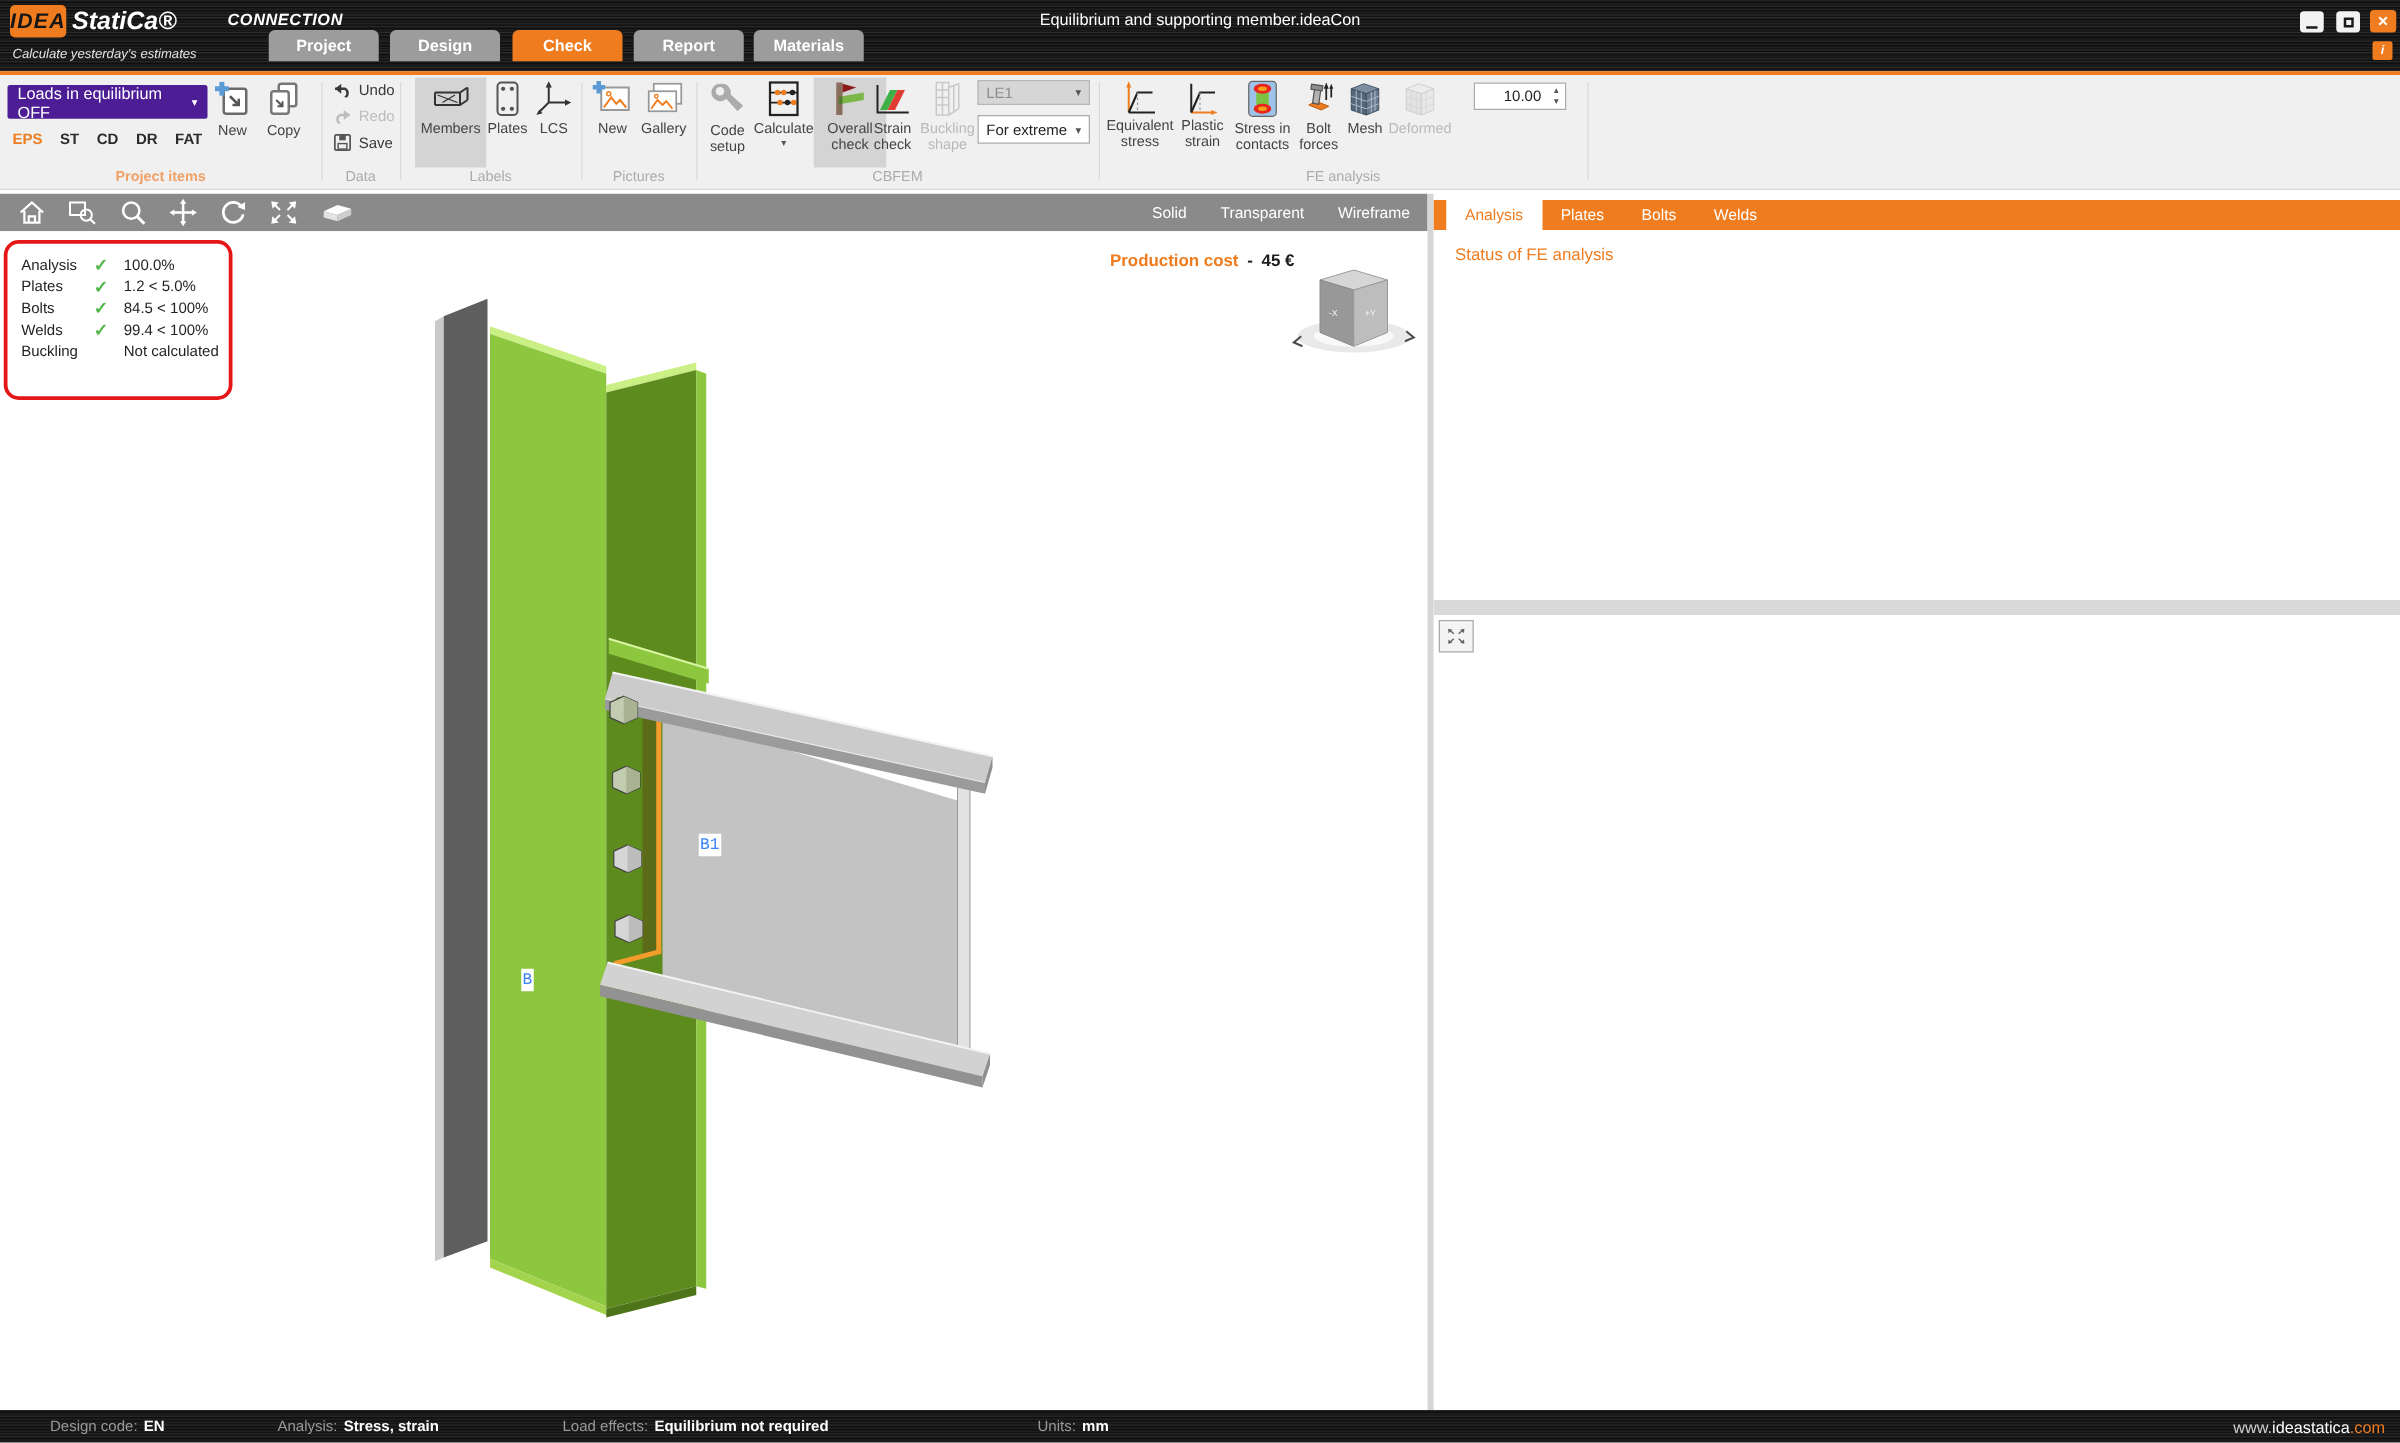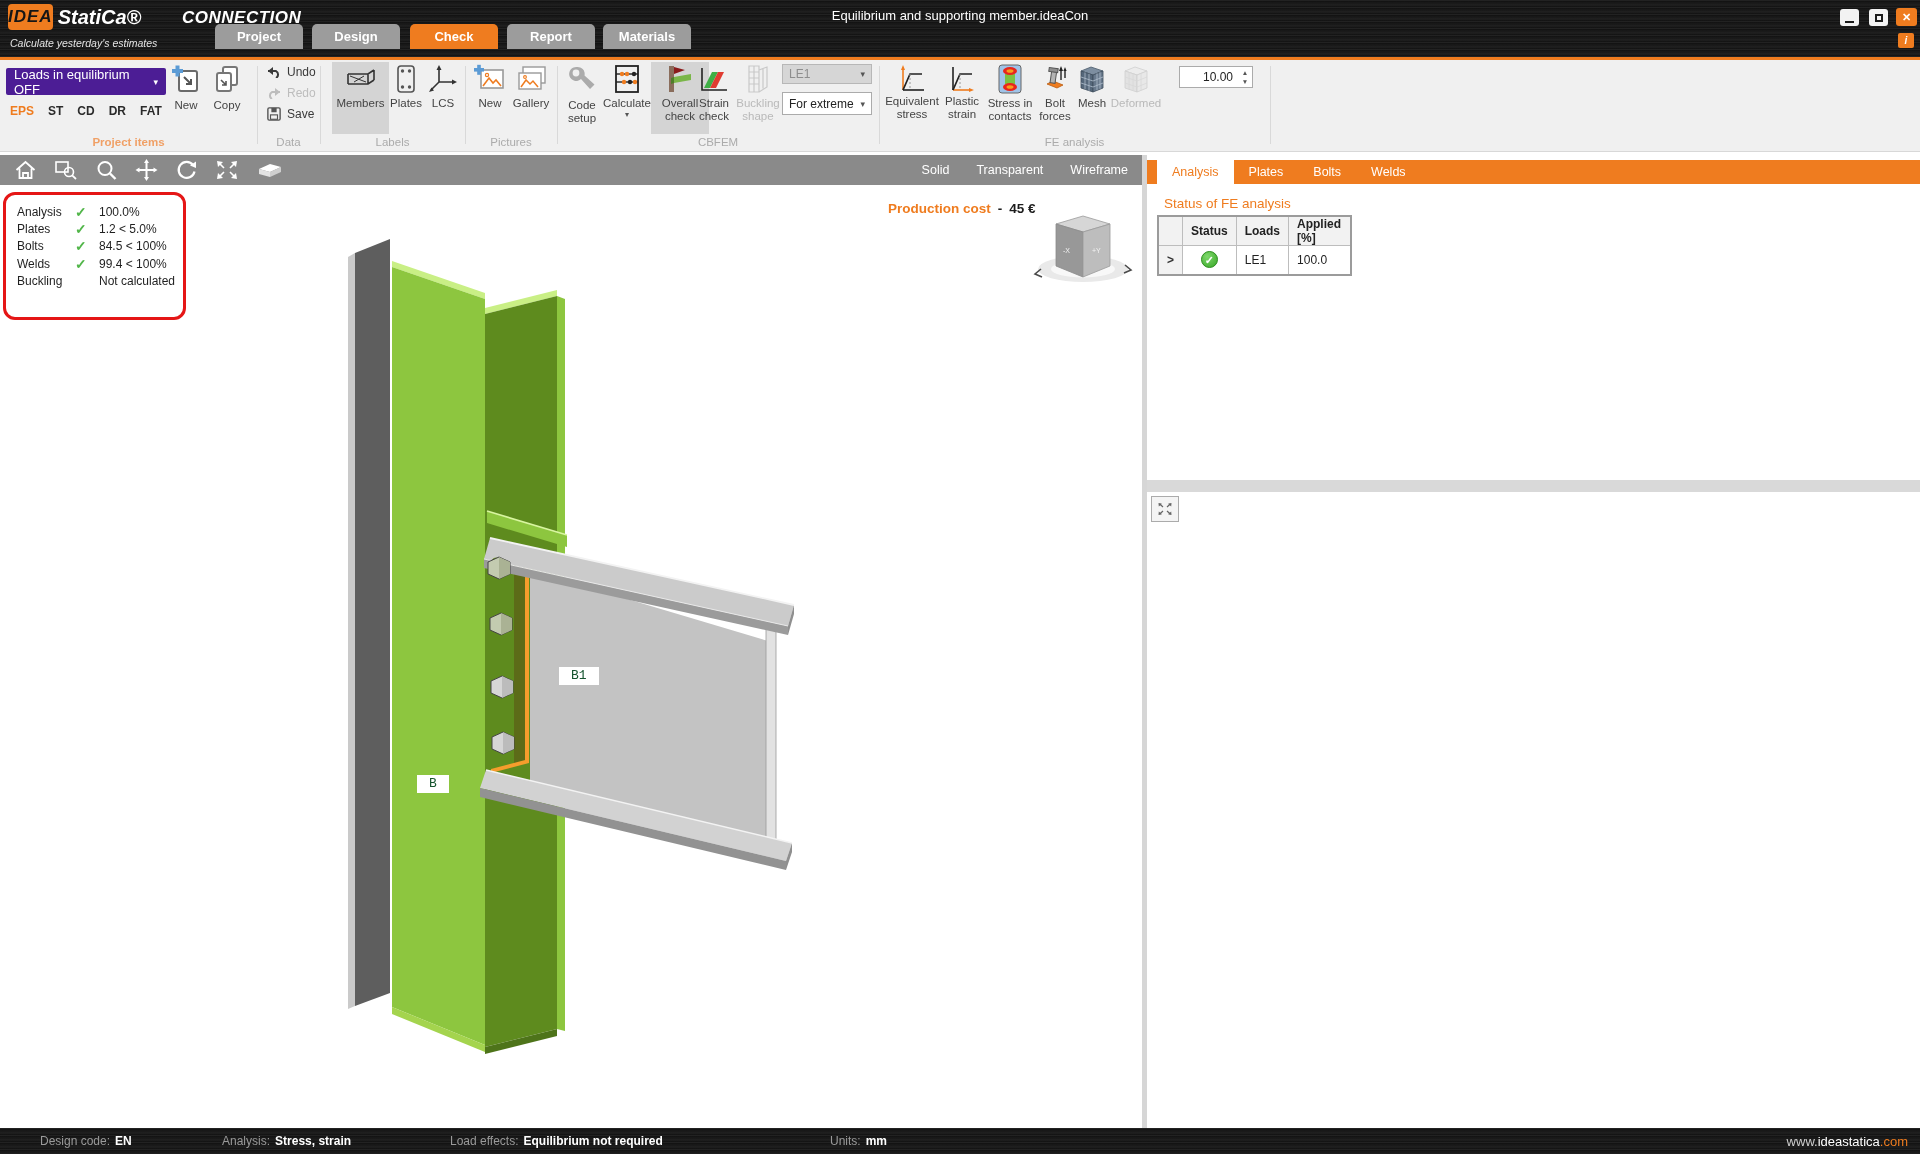--- a/index.html
+++ b/index.html
@@ -13,21 +13,21 @@
       rgba(0,0,0,0.32) 6px, rgba(255,255,255,0.03) 7px); }
 
   
   .titlebar { position:absolute; left:0; top:0; width:1920px; height:57px; }
   .logo { position:absolute; left:8px; top:4px; display:flex; align-items:center; gap:5px; }
   .logo-idea { display:inline-block; background:#ef7c1f; color:#161616; font-weight:bold;
     font-style:italic; font-size:17px; letter-spacing:1px; padding:3px 0; border-radius:4px; }
   .logo-statica { color:#fff; font-weight:bold; font-style:italic; font-size:20px; }
   .tagline { position:absolute; left:10px; top:37px; color:#e4e4e4; font-style:italic; font-size:10.5px; }
   .product { position:absolute; left:150px; top:8px; color:#fff; font-weight:bold;
-    font-style:italic; font-size:17px; letter-spacing:0.5px;padding-left:32px; }
+    font-style:italic; font-size:13px; letter-spacing:0.5px;padding-left:32px; }
   .doc-title { position:absolute; left:50%; transform:translateX(-50%); top:8px; color:#fff; font-size:13px; }
   .winbtn { position:absolute; border-radius:3px; display:flex; align-items:center; justify-content:center; cursor:default; }
   .btn-min { left:1840px; top:9px; width:19px; height:17px; background:#f2f2f2; }
   .btn-min i { display:block; width:9px; height:2px; background:#1a1a1a; margin-top:8px; }
   .btn-max { left:1869px; top:9px; width:19px; height:17px; background:#f2f2f2; }
   .btn-max i { display:block; width:8px; height:8px; border:2px solid #1a1a1a; }
   .btn-close { left:1896px; top:8px; width:21px; height:18px; background:#ef7c1f; color:#fff;
     font-size:11px; font-weight:bold; }
   .btn-info { left:1898px; top:33px; width:16px; height:15px; background:#ef7c1f; color:#fff;
     font-size:10px; font-weight:bold; font-style:italic; border-radius:2px; }
@@ -81,22 +81,22 @@
   .viewport { position:absolute; left:0; top:185px; width:1142px; height:943px; background:#fff; overflow:hidden; }
   .summary { position:absolute; left:3px; top:7px; width:183px; height:128px; background:#fff;
     border:3px solid #e51616; border-radius:12px; padding:8px 6px 6px 11px; }
   .sumrow { display:grid; grid-template-columns:58px 24px 1fr; align-items:center; height:17.4px;
     font-size:12px; color:#1f1f1f; }
   .sumrow .chk { color:#52b64a; font-weight:bold; font-size:14px; }
   .prodcost { position:absolute; left:888px; top:16px; display:flex; align-items:baseline; gap:7px;
     font-size:13.5px; font-weight:bold; }
   .prodcost .pc-label { color:#ef7c1f; }
   .prodcost .pc-dash, .prodcost .pc-val { color:#1d1d1d; }
-  .mlabel { position:absolute; background:#fff; color:#14532d; font-family:"Liberation Mono", monospace;
-    font-size:13px; padding:0 12px; line-height:18px; }
+  .mlabel { position:absolute; background:#fff; color:#3b82f6; font-family:"Liberation Mono", monospace;
+    font-size:13px; padding:0 1px; line-height:18px; }
 
   
   .rp-divider { position:absolute; left:1142px; top:155px; width:5px; height:973px; background:#d6d6d6; }
   .right-panel { position:absolute; left:1147px; top:155px; width:773px; height:973px; background:#fff; }
   .rp-tabbar { position:absolute; left:0; top:5px; width:773px; height:24px; background:#ef7c1f;
     display:flex; align-items:stretch; padding-left:10px; }
   .rp-tab { padding:0 15px; color:#fff; font-size:12.5px; line-height:24px; cursor:default; }
   .rp-tab.active { background:#fff; color:#ef7c1f; }
   .rp-heading { position:absolute; left:17px; top:41px; color:#ef7c1f; font-weight:normal; font-size:13.5px;text-align:center; }
   .fe-table { position:absolute; left:10px; top:60px; border-collapse:collapse;
@@ -570,38 +570,20 @@
 <div class="rp-divider"></div>
 <div class="right-panel">
   <div class="rp-tabbar">
     <span class="rp-tab active">Analysis</span>
     <span class="rp-tab">Plates</span>
     <span class="rp-tab">Bolts</span>
     <span class="rp-tab">Welds</span>
   </div>
   <div class="rp-heading">Status of FE analysis</div>
 
-  <table class="fe-table">
-    <tbody>
-        <tr>
-      <th></th>
-      <th class="c-status">Status</th>
-      <th class="c-loads">Loads</th>
-      <th class="c-applied">Applied [%]</th>
-    </tr>
-    <tr>
-      <td class="exp">&gt;</td>
-      <td class="c-status">
-        <span class="ok-circle">✓</span>
-      </td>
-      <td class="c-loads">LE1</td>
-      <td class="c-applied">100.0</td>
-    </tr>
-  </tbody>
-    </table>
 
   <div class="rp-splitter"></div>
   <div class="rp-expand">
     <svg width="16" height="14" viewBox="0 0 16 14">
       <path d="M6 5 L2.5 1.8 M10 5 L13.5 1.8 M6 9 L2.5 12.2 M10 9 L13.5 12.2" stroke="#666" stroke-width="1.2"></path>
       <polygon points="1.5,1 5,1.8 1.8,4.5" fill="#666"></polygon>
         <polygon points="14.5,1 11,1.8 14.2,4.5" fill="#666"></polygon>
       <polygon points="1.5,13 1.8,9.5 5,12.2" fill="#666"></polygon>
         <polygon points="14.5,13 14.2,9.5 11,12.2" fill="#666"></polygon>
     </svg>

